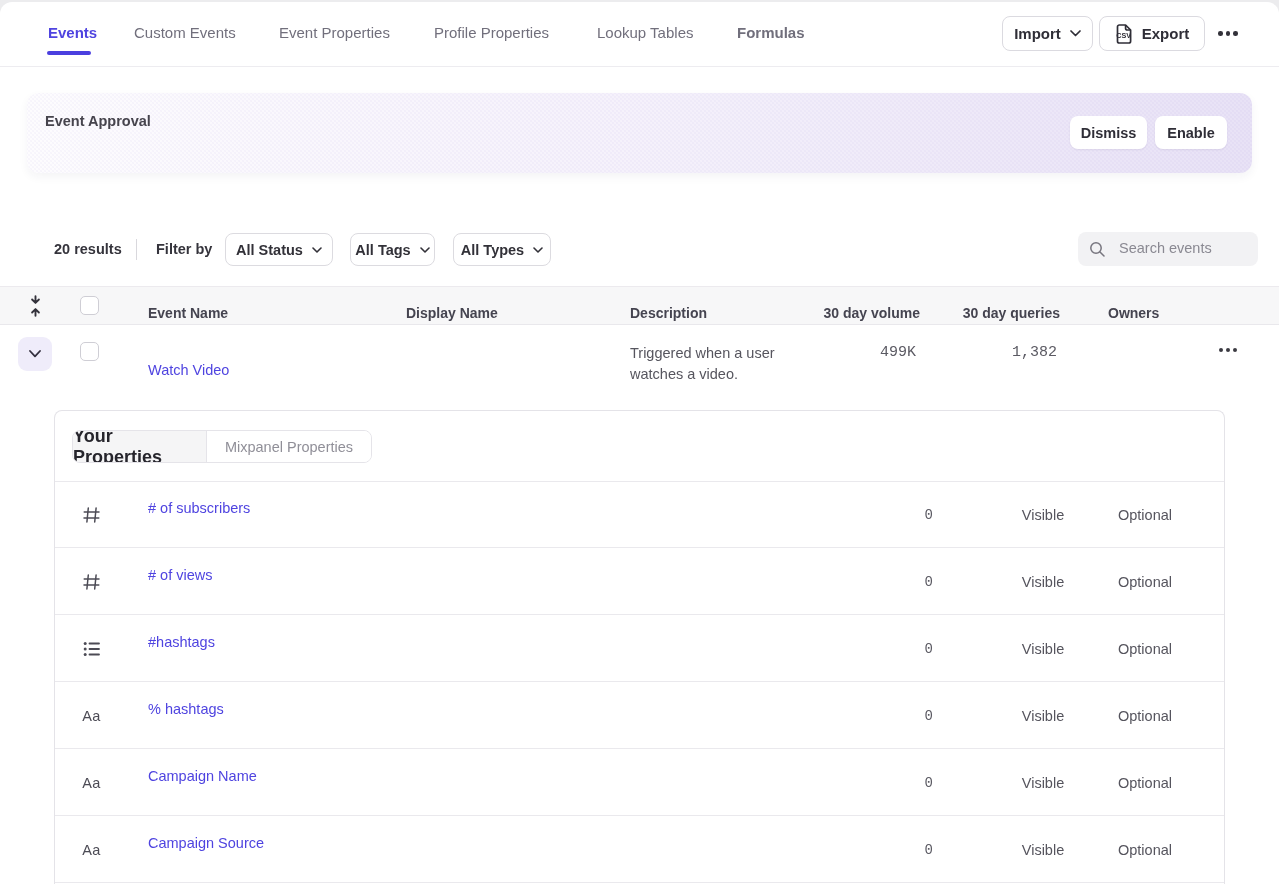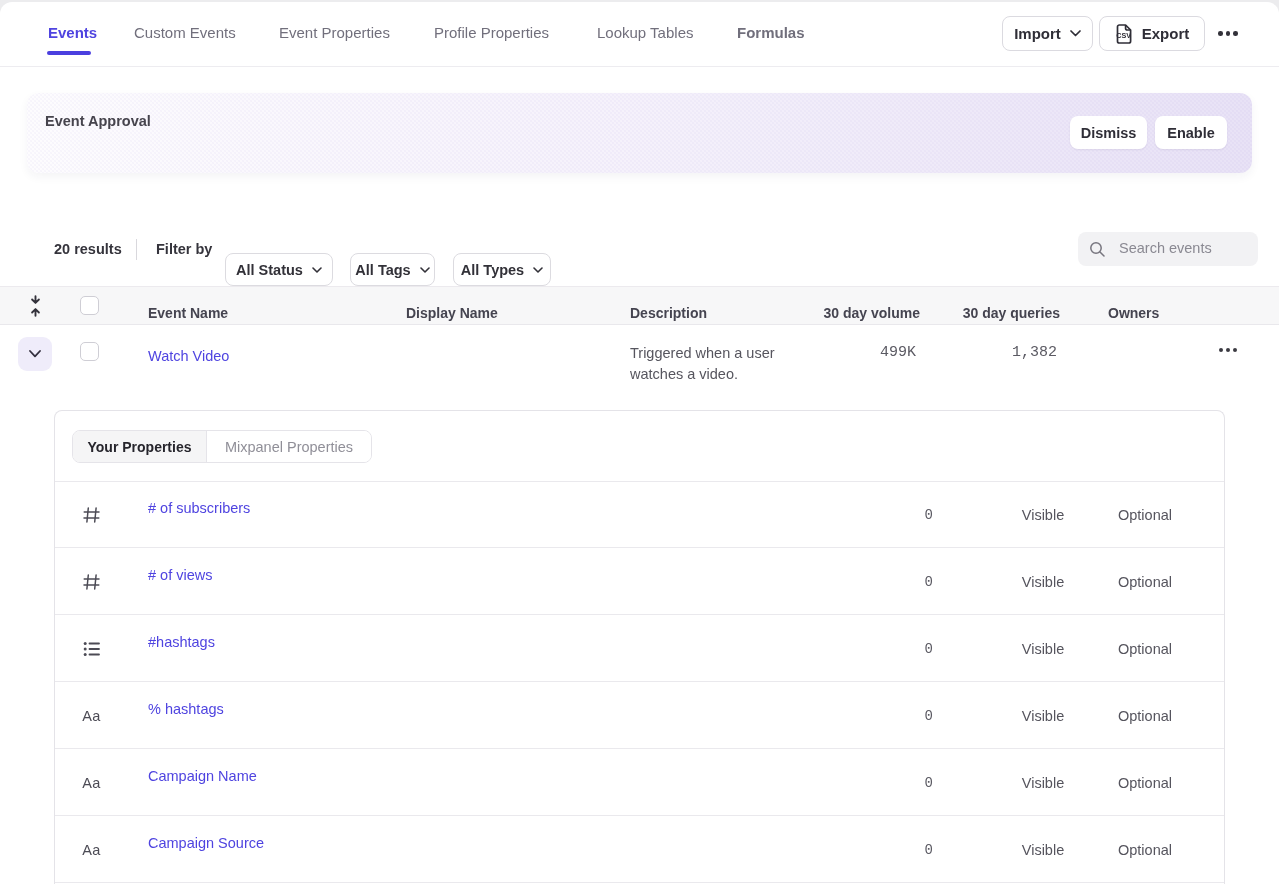--- a/index.html
+++ b/index.html
@@ -23,34 +23,34 @@
       radial-gradient(rgba(106,80,200,0.07) 0.5px, transparent 0.9px),
       radial-gradient(rgba(106,80,200,0.07) 0.5px, transparent 0.9px),
       linear-gradient(90deg, #fdfcfe 0%, #f5f1fb 50%, #e8e2f6 100%);
     background-size:4px 4px, 4px 4px, 100% 100%;
     background-position:0 0, 2px 2px, 0 0;
     box-shadow:0 4px 10px rgba(40,30,80,0.05);
   }
   .wbtn { position:absolute; top:116px; height:33px; background:#fff; border-radius:8px; display:flex; align-items:center; justify-content:center; font-size:14.5px; font-weight:600; color:#2f2e37; box-shadow:0 1px 2px rgba(40,30,80,0.08); }
 
   
-  .fbtn { position:absolute; top:233px; height:33px; background:#fff; border:1px solid #dcdbe0; border-radius:8px; display:flex; align-items:center; justify-content:center; font-size:14.5px; font-weight:600; color:#323138;margin-top:20px; }
+  .fbtn { position:absolute; top:233px; height:33px; background:#fff; border:1px solid #dcdbe0; border-radius:8px; display:flex; align-items:center; justify-content:center; font-size:14.5px; font-weight:600; color:#323138; }
   .fbtn svg { margin-left:9px; }
 
   
   .thead { position:absolute; left:0; top:286px; width:1279px; height:39px; background:#f7f7f8; border-top:1px solid #eceaee; border-bottom:1px solid #e9e8ec; }
   .hlabel { position:absolute; top:297px; font-size:14px; font-weight:600; color:#454450; white-space:nowrap;margin-top:8px; }
   .cbx { position:absolute; width:19px; height:19px; background:#fff; border:1.5px solid #cfced5; border-radius:5px; }
   .mono { font-family:"Liberation Mono", monospace; font-size:15px; color:#5b5a63; }
   .link { color:#4F44E0; font-size:14.5px; }
 
   
   .card { position:absolute; left:54px; top:410px; width:1171px; height:500px; border:1px solid #e4e3e8; border-bottom:none; border-radius:8px 8px 0 0; background:#fff; }
   .seg { position:absolute; left:17px; top:19px; width:300px; height:33px; border:1px solid #e5e4e9; border-radius:8px; overflow:hidden; display:flex; }
-  .seg .s1 { width:134px; background:#f5f5f6; display:flex; align-items:center; justify-content:center; font-size:14px; font-weight:600; color:#26252c; border-right:1px solid #e5e4e9; }
+  .seg .s1 { width:134px; background:#f5f5f6; display:flex; align-items:center; justify-content:center; font-size:18px; font-weight:600; color:#26252c; border-right:1px solid #e5e4e9; }
   .seg .s2 { flex:1; background:#fff; display:flex; align-items:center; justify-content:center; font-size:14.5px; font-weight:500; color:#908f98; }
   .cdiv { position:absolute; left:0; width:1169px; height:1px; background:#eae9ed; }
   .prow { position:absolute; left:0; width:1169px; height:82px; }
   .pname { position:absolute; left:93px; top:19px; font-size:14.5px; color:#4F44E0; white-space:nowrap; }
   .pzero { position:absolute; right:291px; top:26px; font-family:"Liberation Mono", monospace; font-size:14px; color:#5b5a63; }
   .pvis  { position:absolute; left:938px; width:100px; top:26px; text-align:center; font-size:14.5px; color:#55545d; }
   .popt  { position:absolute; left:1040px; width:100px; top:26px; text-align:center; font-size:14.5px; color:#55545d; }
   .picon { position:absolute; left:27px; top:0; width:19px; height:67px; display:flex; align-items:center; justify-content:center; }
   .aa { font-size:14.5px; font-weight:500; color:#4c4b55; letter-spacing:0.5px; }
 </style>
@@ -130,21 +130,21 @@
   <div class="hlabel" style="right:359px;">30 day volume</div>
   <div class="hlabel" style="right:219px;">30 day queries</div>
   <div class="hlabel" style="left:1108px;">Owners</div>
 
   <div class="abs" style="left:18px; top:337px; width:34px; height:34px; background:#efecfa; border-radius:9px;">
     <svg width="12" height="8" viewBox="0 0 12 8" style="position:absolute; left:11px; top:13px;">
         <path d="M1 1 L6 6.3 L11 1" stroke="#332f3e" stroke-width="1.8" fill="none" stroke-linecap="round" stroke-linejoin="round"></path>
       </svg>
   </div>
   <div class="cbx" style="left:80px; top:342px;"></div>
-  <div class="abs link" style="left:148px; top:348px;">Watch Video</div>
+  <div class="abs link" style="left:148px; top:362px;">Watch Video</div>
   <div class="abs" style="left:630px; top:343px; font-size:14.5px; color:#56555e; line-height:20.5px;">Triggered when a user<br>watches a video.</div>
   <div class="abs mono" style="right:363px; top:344px;">499K</div>
   <div class="abs mono" style="right:222px; top:344px;">1,382</div>
   <div class="abs" style="left:1219px; top:348px; width:20px; height:4px;">
     <div class="abs" style="left:0; top:0; width:4px; height:4px; border-radius:50%; background:#3b3a42;"></div>
     <div class="abs" style="left:6.8px; top:0; width:4px; height:4px; border-radius:50%; background:#3b3a42;"></div>
     <div class="abs" style="left:13.6px; top:0; width:4px; height:4px; border-radius:50%; background:#3b3a42;"></div>
   </div>
 
   <div class="card">

